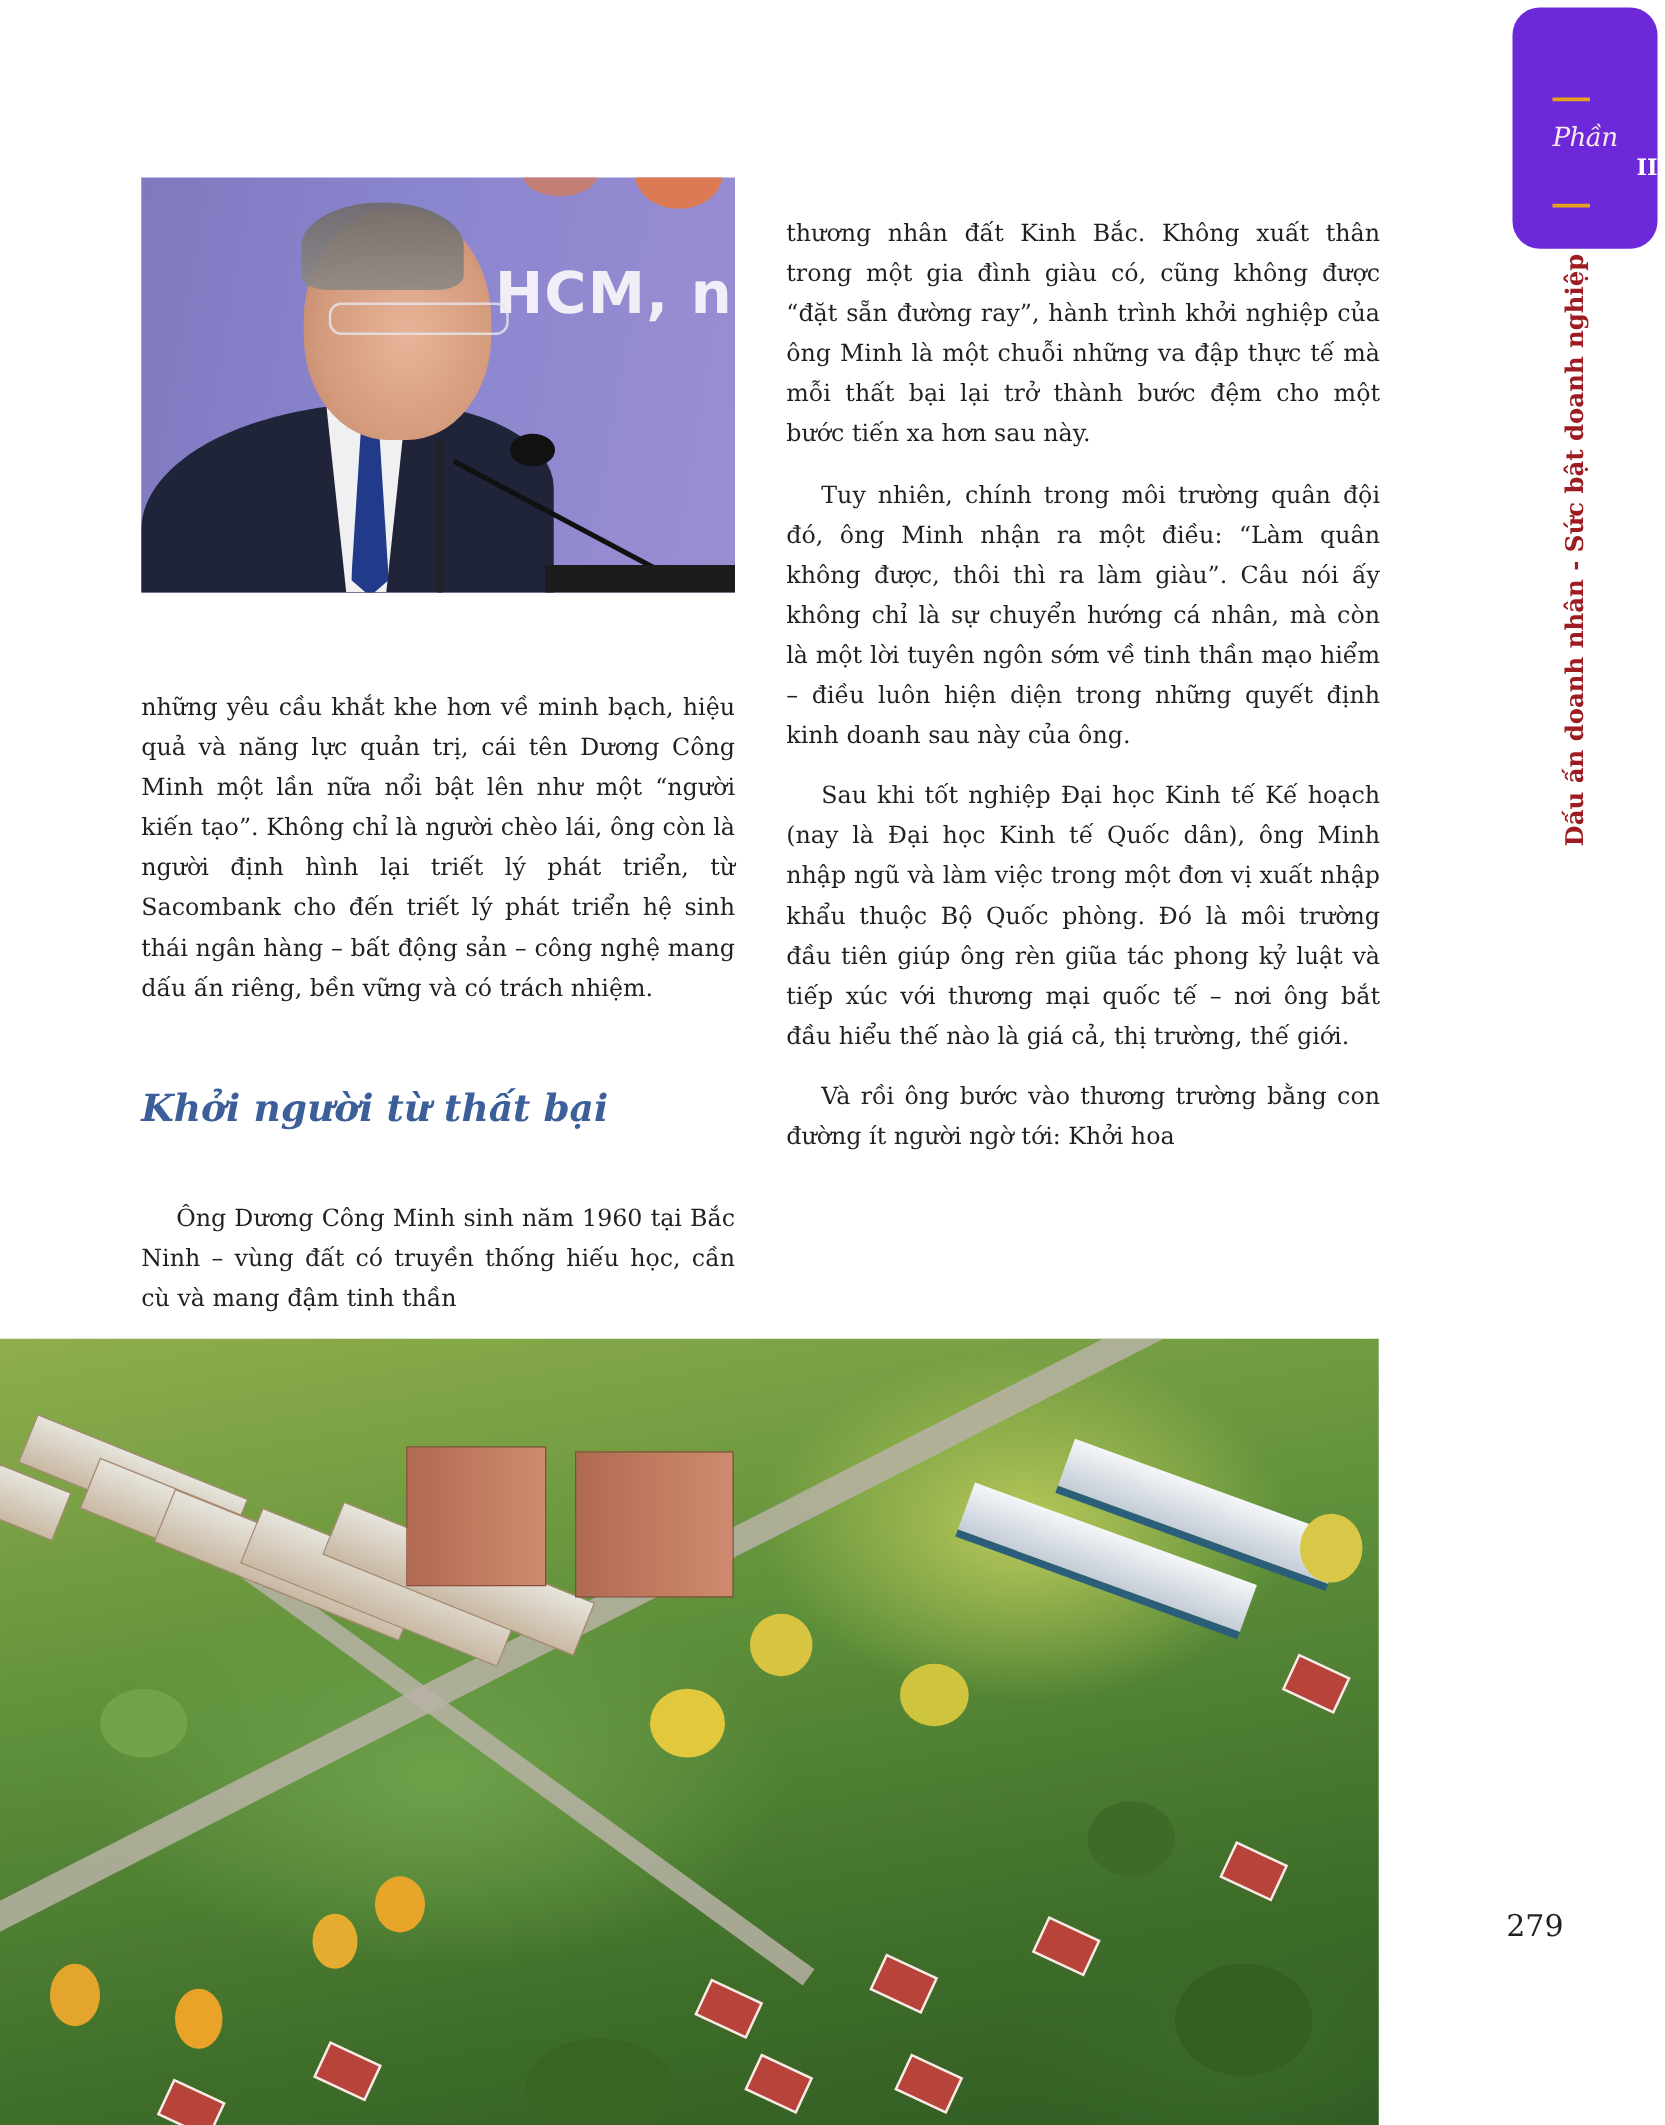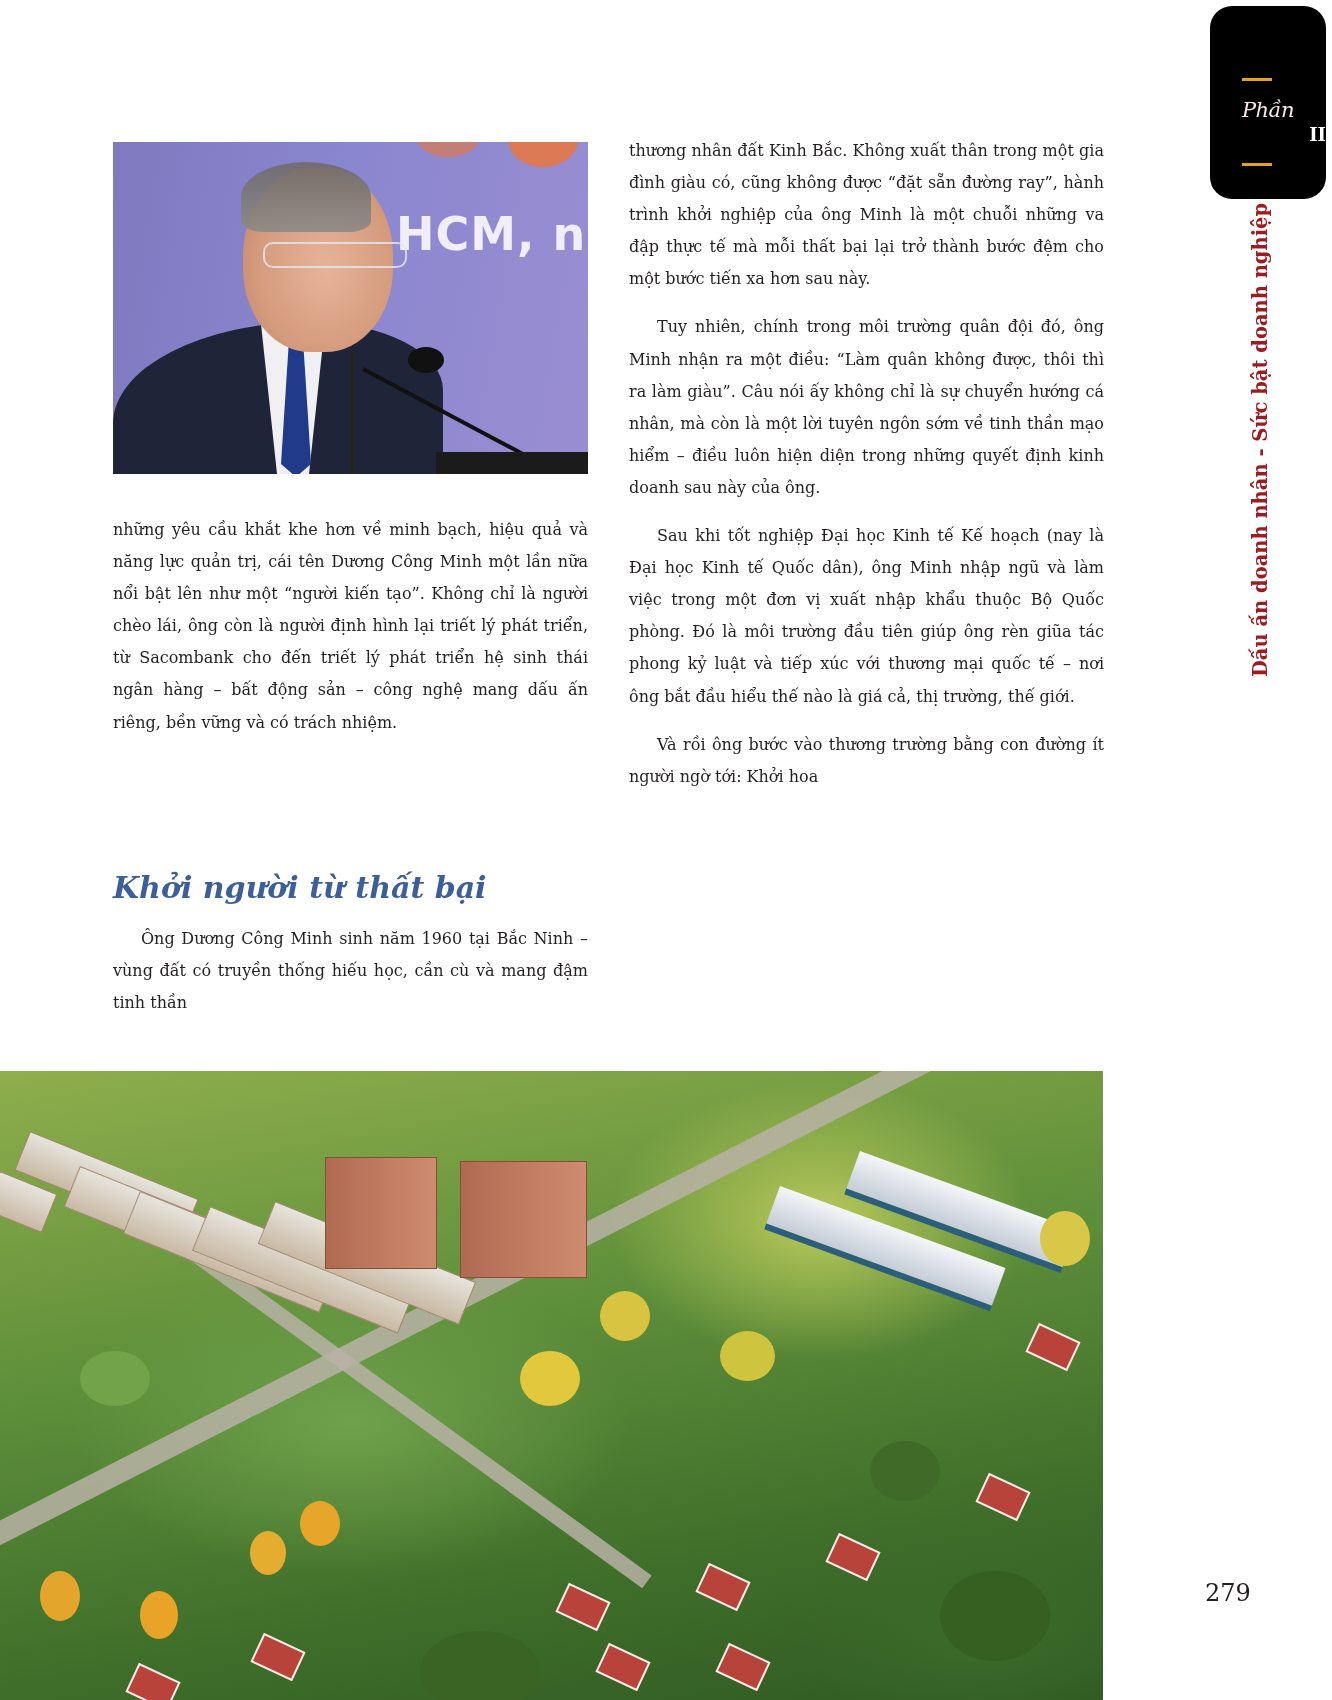--- a/index.html
+++ b/index.html
@@ -57,36 +57,36 @@
   .portrait .mic-head {
     position: absolute; left: 295px; top: 205px; width: 36px; height: 26px; border-radius: 50%; background: #111;
   }
   .portrait .mic2 {
     position: absolute; left: 237px; top: 210px; width: 4px; height: 130px; background: #222;
   }
   .portrait .podium {
     position: absolute; left: 323px; top: 310px; width: 160px; height: 30px; background: #1b1b1b;
   }
 
-  .col { position: absolute; font-size: 16px; line-height: 32.1px; text-align: justify; }
+  .col { position: absolute; font-size: 19px; line-height: 32.1px; text-align: justify; margin-top: 36px; }
   .col p { margin: 0; }
   .col p + p { margin-top: 16px; }
   .col p.indent { text-indent: 28px; }
   .col-left-top { left: 113px; top: 514px; width: 475px; }
   .col-left-bottom { left: 113px; top: 923px; width: 475px; }
   .col-right { left: 629px; top: 135px; width: 475px; }
   .section-heading {
     position: absolute; left: 113px; top: 868px; margin: 0;
     font-family: "DejaVu Serif", serif; font-style: italic; font-weight: bold;
     font-size: 30px; color: #3c5f9a; line-height: 40px;
   }
 
   .tab {
     position: absolute; left: 1210px; top: 6px; width: 116px; height: 193px;
-    background: #000000; border-radius: 22px;
+    background: #6d28d9; border-radius: 22px;
   }
   .tab .bar { position: absolute; left: 32px; width: 30px; height: 3px; background: #e7a21b; }
   .tab .bar.top { top: 72px; }
   .tab .bar.bottom { top: 157px; }
   .tab .part-word {
     position: absolute; left: 0; width: 100%; top: 92px; text-align: center;
     font-family: "DejaVu Serif", serif; font-style: italic; font-size: 21px; color: #f7e9e9;
     letter-spacing: -0.5px;
   }
   .tab .part-num {
@@ -115,21 +115,21 @@
   .aerial .block {
     position: absolute; background: linear-gradient(#e6e4dc, #c9b9a4); border: 1px solid #a58a72;
     transform: rotate(22deg); transform-origin: left top;
   }
   .aerial .tower { position: absolute; background: linear-gradient(90deg, #b06a52, #cf8b6f); border: 1px solid #8a4c3a; }
   .aerial .warehouse { position: absolute; background: linear-gradient(#f4f6f8, #c4ccd6); border-bottom: 6px solid #2a5e7a; transform: rotate(20deg); transform-origin: left top; }
   .aerial .roof { position: absolute; width: 42px; height: 28px; background: #b8433a; transform: rotate(25deg); border: 2px solid #f2efe9; }
   .aerial .tree { position: absolute; border-radius: 50%; }
 
   .page-number {
-    position: absolute; left: 1205px; top: 1579px; font-family: "DejaVu Serif", serif;
+    position: absolute; left: 1205px; top: 1527px; font-family: "DejaVu Serif", serif;
     font-size: 24px; color: #231f20;
   }
 </style>
 </head>
 <body>
 
 <div class="portrait">
   <div class="orange-blob2"></div>
   <div class="orange-blob"></div>
   <div class="bgtext">HCM, ngà</div>

